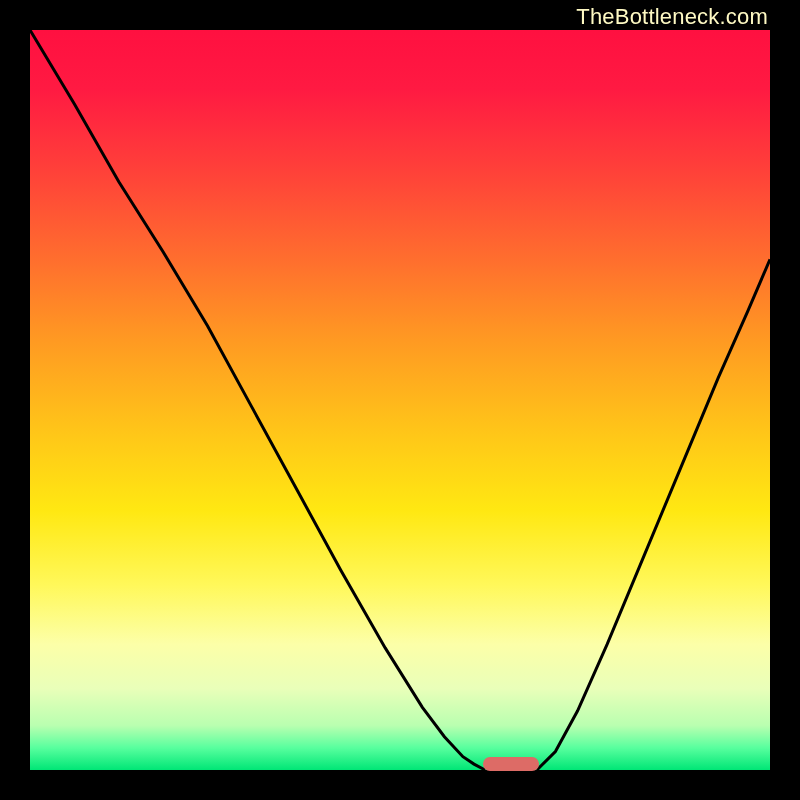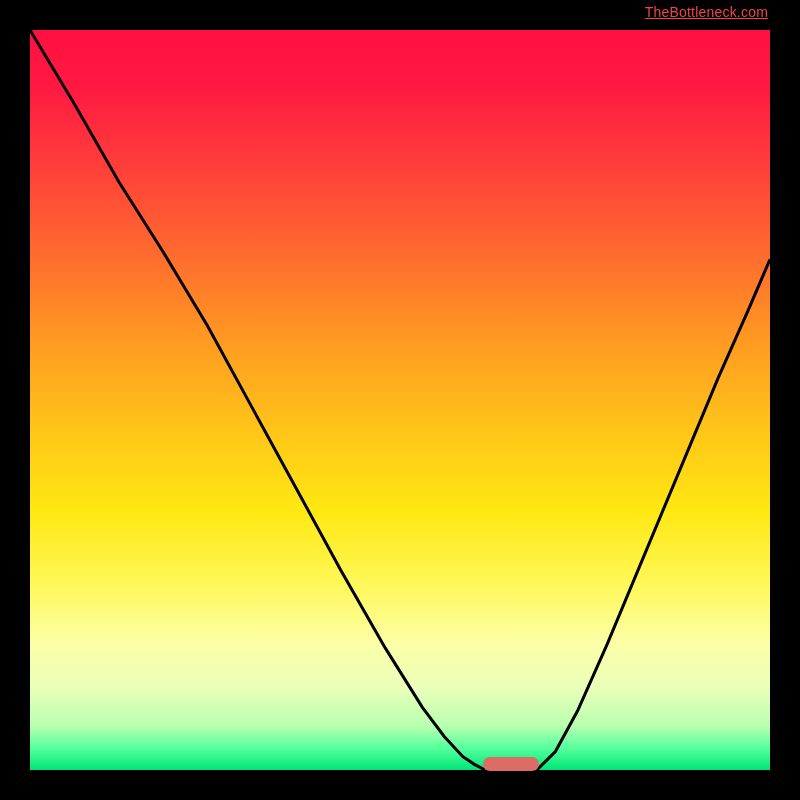--- a/index.html
+++ b/index.html
@@ -45,26 +45,25 @@
     left: 0;
     top: 0;
     width: 740px;
     height: 740px;
     overflow: visible;
   }
   .watermark {
     position: absolute;
     top: 4px;
     right: 32px;
-    color: #ef4444;
-    font-size: 14px;
+    color: #fef9c3;
+    font-size: 22px;
     font-weight: 500;
     letter-spacing: 0.2px;
     user-select: none;
-    text-decoration: underline;
   }
   .marker {
     position: absolute;
     background: #dd6b66;
     border-radius: 999px;
     height: 14px;
   }
 </style>
 </head>
 <body>

